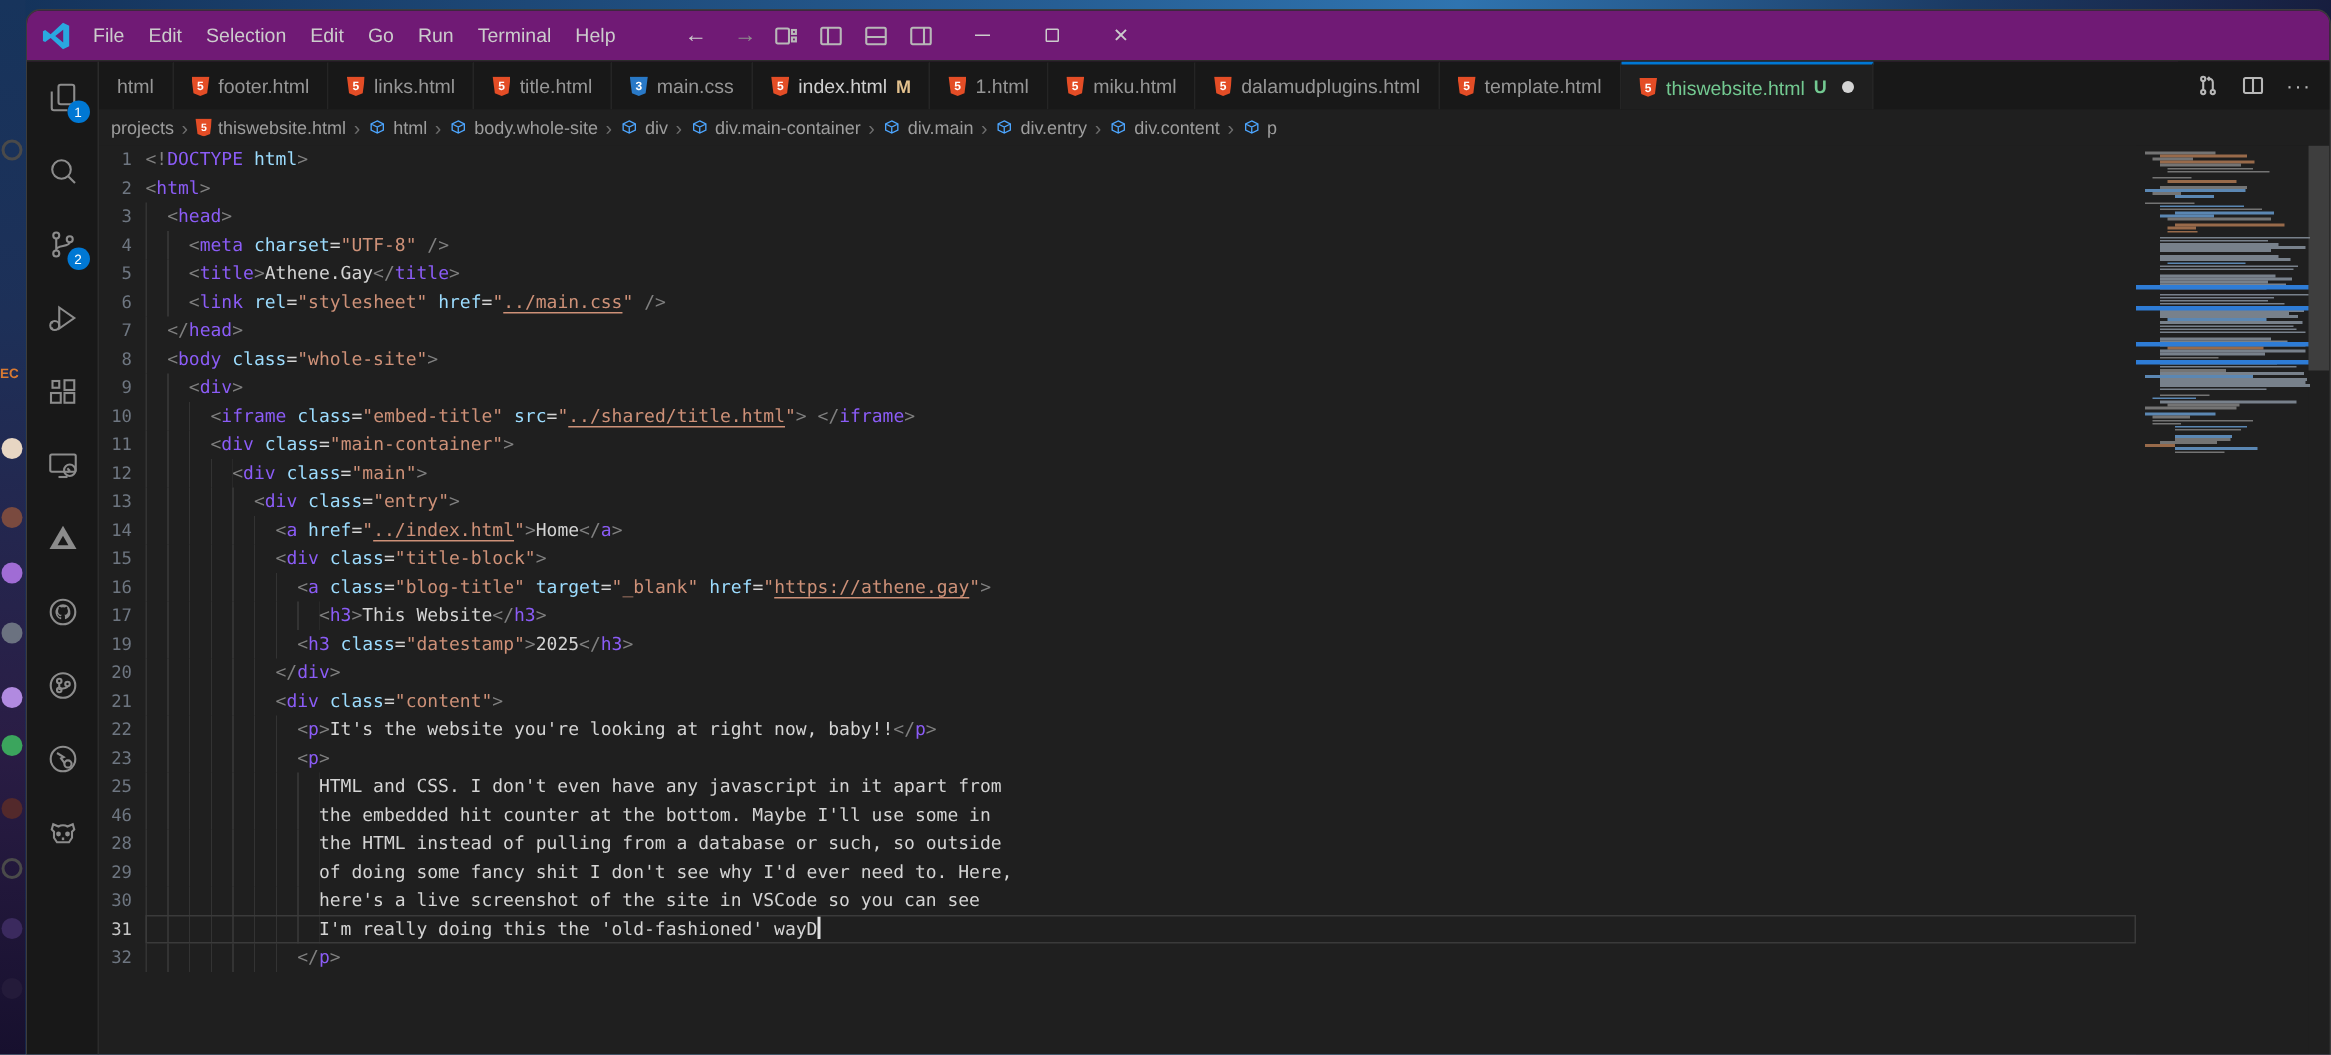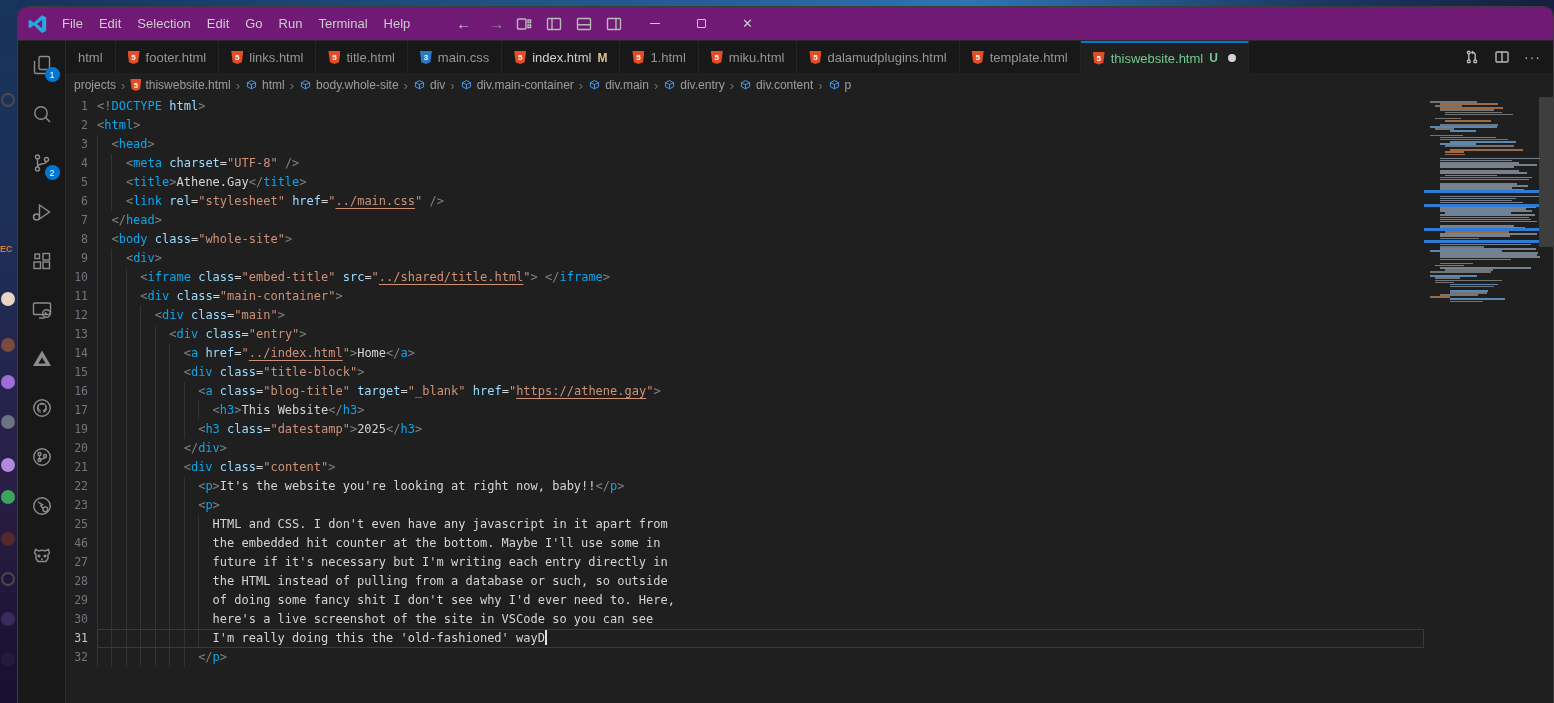--- a/index.html
+++ b/index.html
@@ -79,21 +79,21 @@
   .editor { flex:1; position:relative; background:#1f1f1f; min-height:0; overflow:hidden; }
   .code { position:absolute; left:0; top:0; right:129px; bottom:0;
     font-family:"DejaVu Sans Mono", monospace; font-size:12px; line-height:19px; }
   .line { display:flex; height:19px; }
   .gutter { flex:0 0 31px; text-align:right; color:#6e7681; padding-right:9px; font-size:11.5px; }
   .line.cur .gutter { color:#c6c6c6; }
   .lc { flex:1; white-space:pre; position:relative; }
   .line.cur .lc { outline:1px solid #3a3a3a; outline-offset:-1px; }
   .ind { display:inline-block; height:19px; vertical-align:top;
     background-image:repeating-linear-gradient(90deg,#333333 0,#333333 1px,transparent 1px,transparent 14.45px); }
-  .tk-p { color:#808080; } .tk-t { color:#0ea5e9; } .tk-a { color:#9cdcfe; }
+  .tk-p { color:#808080; } .tk-t { color:#8b5cf6; } .tk-a { color:#9cdcfe; }
   .tk-o { color:#d4d4d4; } .tk-s { color:#ce9178; } .tk-x { color:#d4d4d4; }
   .tk-l { color:#ce9178; text-decoration:underline; text-underline-offset:3px; }
   .caret { display:inline-block; width:2px; height:15px; background:#e0e0e0; vertical-align:-3px;
     animation:blink 1s steps(1) infinite; }
   @keyframes blink { 50% { opacity:0; } }
 
   
   .minimap { position:absolute; right:14px; top:0; width:115px; bottom:0; background:#1f1f1f; }
   .mm-row { position:absolute; height:1.7px; opacity:.8; }
   .mm-dec { position:absolute; left:0; right:0; height:2.5px; background:#2e7cd6; }
@@ -483,24 +483,20 @@
               <span class="gutter">23</span>
               <div class="lc"><span class="ind" style="width: 101.15px;"></span><span class="tk-p">&lt;</span><span class="tk-t">p</span><span class="tk-p">&gt;</span></div>
             </div>
             <div class="line">
               <span class="gutter">25</span>
               <div class="lc"><span class="ind" style="width: 115.6px;"></span><span class="tk-x">HTML and CSS. I don't even have any javascript in it apart from</span></div>
             </div>
             <div class="line">
               <span class="gutter">46</span>
               <div class="lc"><span class="ind" style="width: 115.6px;"></span><span class="tk-x">the embedded hit counter at the bottom. Maybe I'll use some in</span></div>
-            </div>
-            <div class="line">
-              <span class="gutter">27</span>
-              <div class="lc"><span class="ind" style="width: 115.6px;"></span><span class="tk-x">future if it's necessary but I'm writing each entry directly in</span></div>
             </div>
             <div class="line">
               <span class="gutter">28</span>
               <div class="lc"><span class="ind" style="width: 115.6px;"></span><span class="tk-x">the HTML instead of pulling from a database or such, so outside</span></div>
             </div>
             <div class="line">
               <span class="gutter">29</span>
               <div class="lc"><span class="ind" style="width: 115.6px;"></span><span class="tk-x">of doing some fancy shit I don't see why I'd ever need to. Here,</span></div>
             </div>
             <div class="line">

